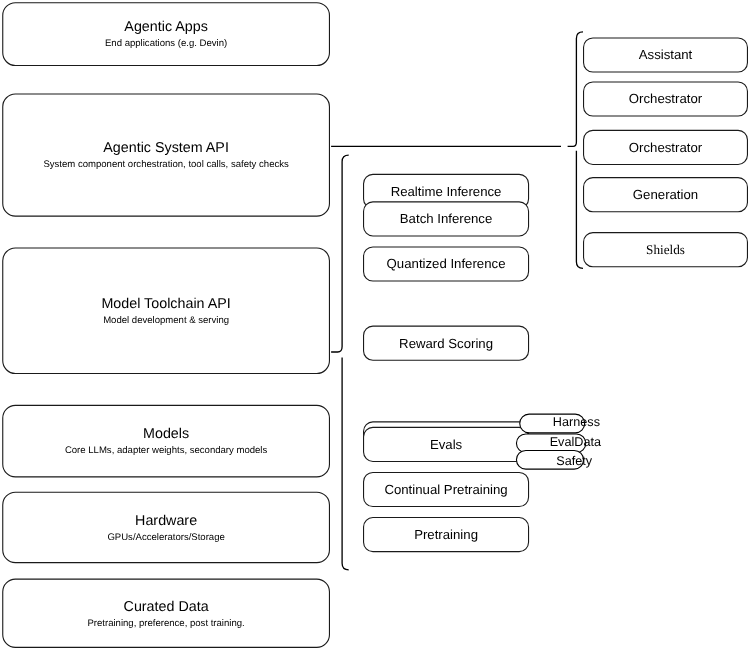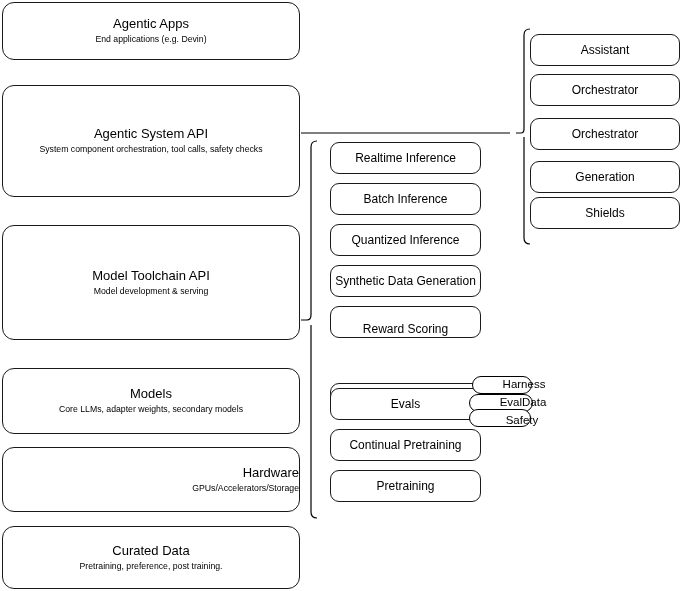--- a/index.html
+++ b/index.html
@@ -134,43 +134,40 @@
   <div class="box layer-box" style="top:225px; height:115px;">
     <div class="title">Model Toolchain API</div>
     <div class="subtitle">Model development &amp; serving</div>
   </div>
 
   <div class="box layer-box" style="top:368px; height:66px;">
     <div class="title">Models</div>
     <div class="subtitle">Core LLMs, adapter weights, secondary models</div>
   </div>
 
-  <div class="box layer-box" style="top:447px; height:65px;align-items:flex-end;">
+  <div class="box layer-box" style="top:447px; height:65px;">
     <div class="title">Hardware</div>
     <div class="subtitle">GPUs/Accelerators/Storage</div>
   </div>
 
   <div class="box layer-box" style="top:526px; height:63px;">
     <div class="title">Curated Data</div>
     <div class="subtitle">Pretraining, preference, post training.</div>
   </div>
 
-  <div class="box cap-box" style="top:142px;">
+  <div class="box cap-box" style="top:158px;">
     <div class="title">Realtime Inference</div>
   </div>
   <div class="box cap-box" style="top:183px;">
     <div class="title">Batch Inference</div>
   </div>
   <div class="box cap-box" style="top:224px;">
     <div class="title">Quantized Inference</div>
   </div>
-  <div class="box cap-box" style="top:265px;">
-    <div class="title">Synthetic Data Generation</div>
-  </div>
-  <div class="box cap-box" style="top:306px;justify-content:flex-end;">
+  <div class="box cap-box" style="top:296px;">
     <div class="title">Reward Scoring</div>
   </div>
   <div class="box cap-box" style="top:347px;margin-top:36px;">
     <div class="title">Post Training</div>
   </div>
   <div class="box cap-box" style="top:388px;">
     <div class="title">Evals</div>
   </div>
   <div class="box cap-box" style="top:429px;">
     <div class="title">Continual Pretraining</div>
@@ -194,17 +191,17 @@
   </div>
   <div class="box comp-box" style="top:74px;">
     <div class="title">Orchestrator</div>
   </div>
   <div class="box comp-box" style="top:118px;">
     <div class="title">Orchestrator</div>
   </div>
   <div class="box comp-box" style="top:161px;">
     <div class="title">Generation</div>
   </div>
-  <div class="box comp-box" style="top:197px;">
+  <div class="box comp-box" style="top:211px;font-family:Liberation Serif, serif;">
     <div class="title">Shields</div>
   </div>
 
 </div>
 
 </body></html>

